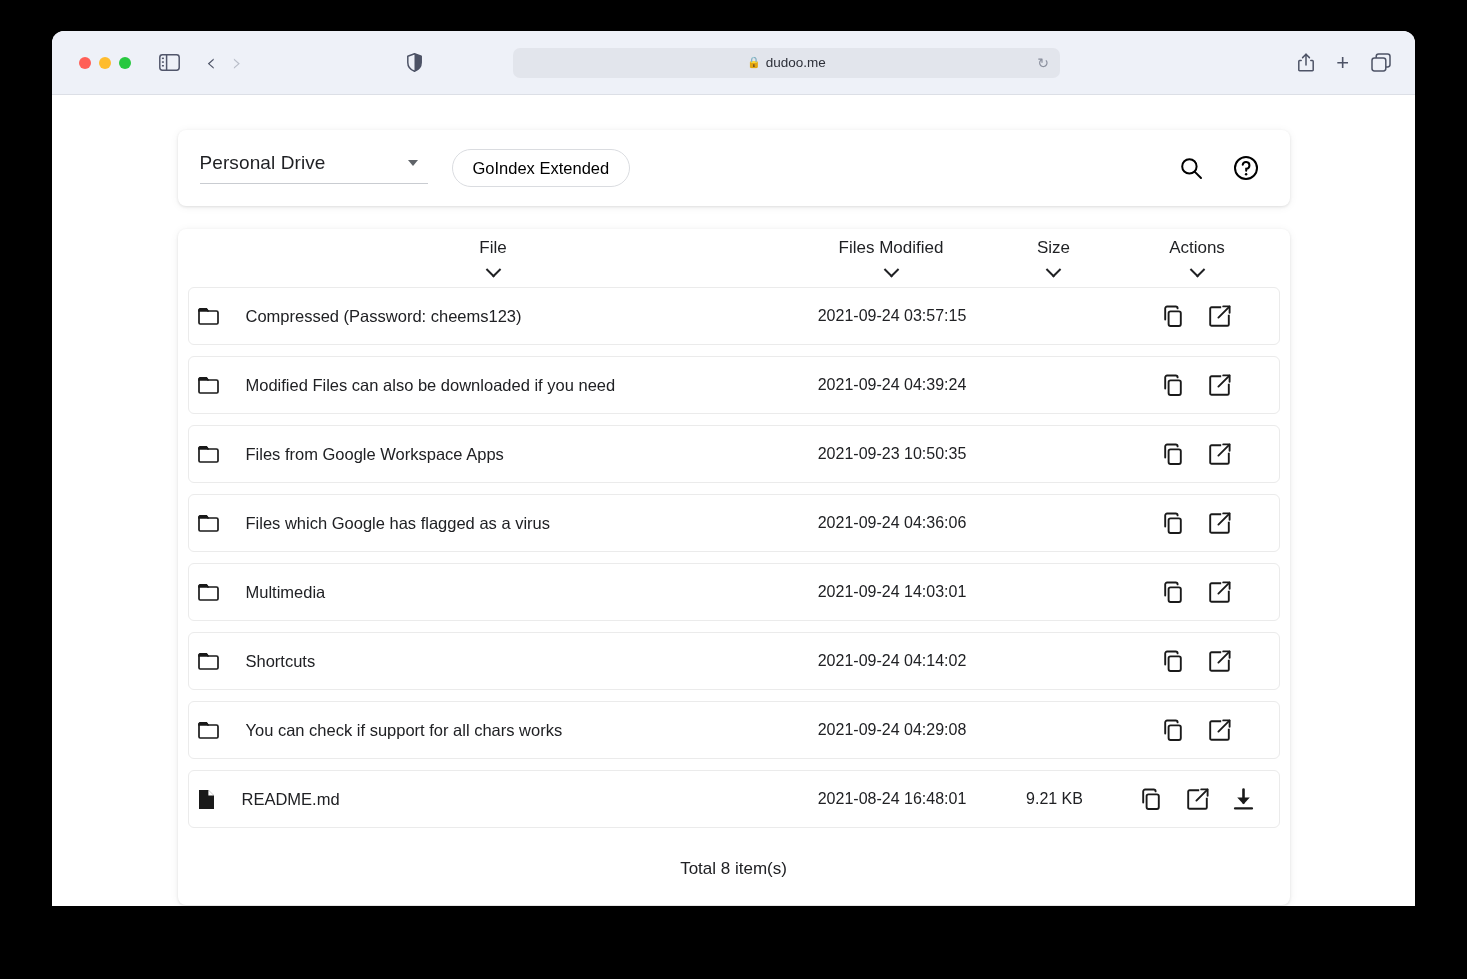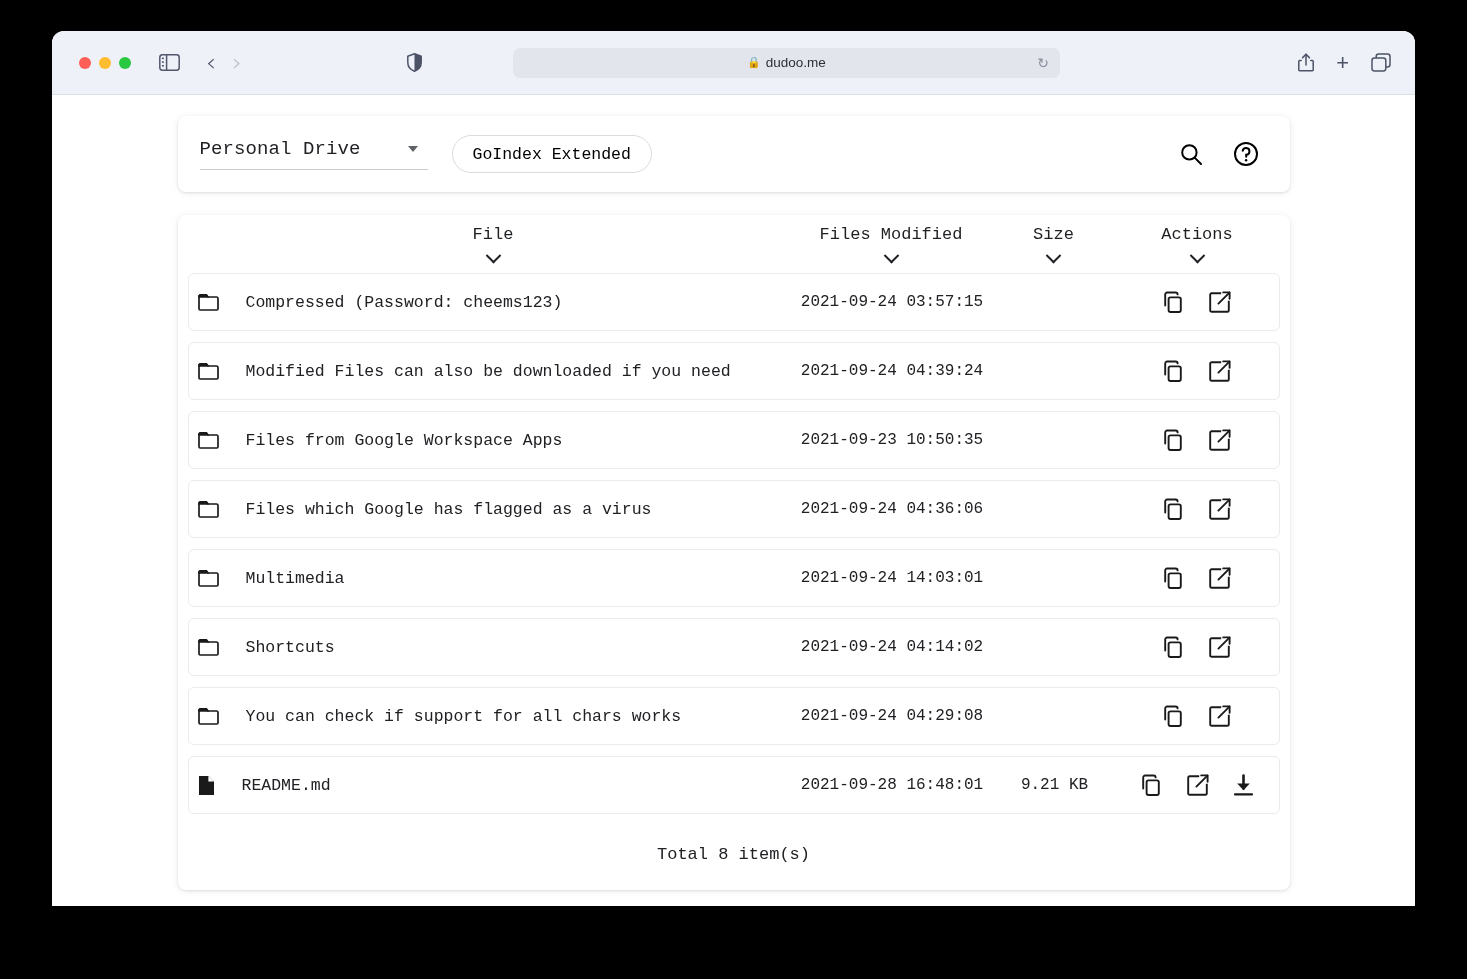--- a/index.html
+++ b/index.html
@@ -90,23 +90,22 @@
     align-items: center;
     gap: 22px;
     color: #51566b;
   }
   .plus-ico { font-size: 22px; font-weight: 300; line-height: 1; color: #4d5366; }
 
   
   .page {
     background: #ffffff;
     height: 833px;
-    padding-top: 21px;
+    padding-top: 35px;
     overflow: hidden;
-    font-family: Liberation Mono, monospace;
   }
 
   .card {
     background: #ffffff;
     margin: 0 auto;
     width: 1112px;
     border-radius: 8px;
     box-shadow: 0 1px 3px rgba(0,0,0,0.10), 0 1px 10px rgba(0,0,0,0.06);
   }
 
@@ -544,21 +543,21 @@
           <div class="row">
             <div class="cell-file">
               <span style="display: flex;">
                 <svg width="17" height="21" viewBox="0 0 17 21">
                   <path d="M1 1 h9.4 l5.6 5.6 v13.4 h-15 z" fill="#1a1a1a"></path>
                   <path d="M10.4 1 v5.6 h5.6 z" fill="#ffffff"></path>
                 </svg>
               </span>
               <span>README.md</span>
             </div>
-            <div class="cell-date">2021-09-28 16:48:01</div>
+            <div class="cell-date">2021-08-24 16:48:01</div>
             <div class="cell-size">9.21 KB</div>
             <div class="cell-actions">
               <span style="display: flex;">
                 <svg width="24" height="24" viewBox="0 0 24 24">
                   <rect x="6.6" y="7.4" width="12.2" height="14.6" rx="1.9" fill="none" stroke="#1a1a1a" stroke-width="1.9"></rect>
                   <path d="M15.6 4.4 a1.9 1.9 0 0 0 -1.9 -1.9 h-8.6 a1.9 1.9 0 0 0 -1.9 1.9 v11.2" fill="none" stroke="#1a1a1a" stroke-width="1.9" stroke-linecap="round"></path>
                 </svg>
               </span>
               <span style="display: flex;">
                 <svg width="24" height="24" viewBox="0 0 24 24">

